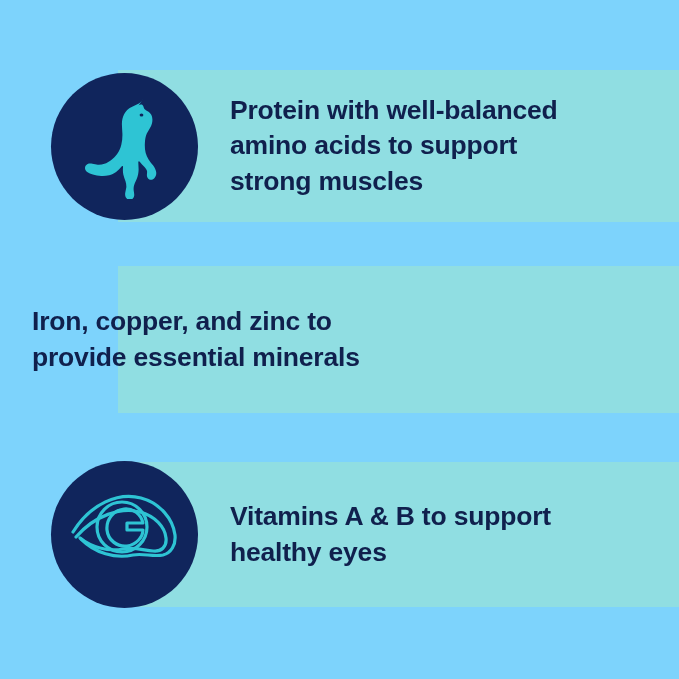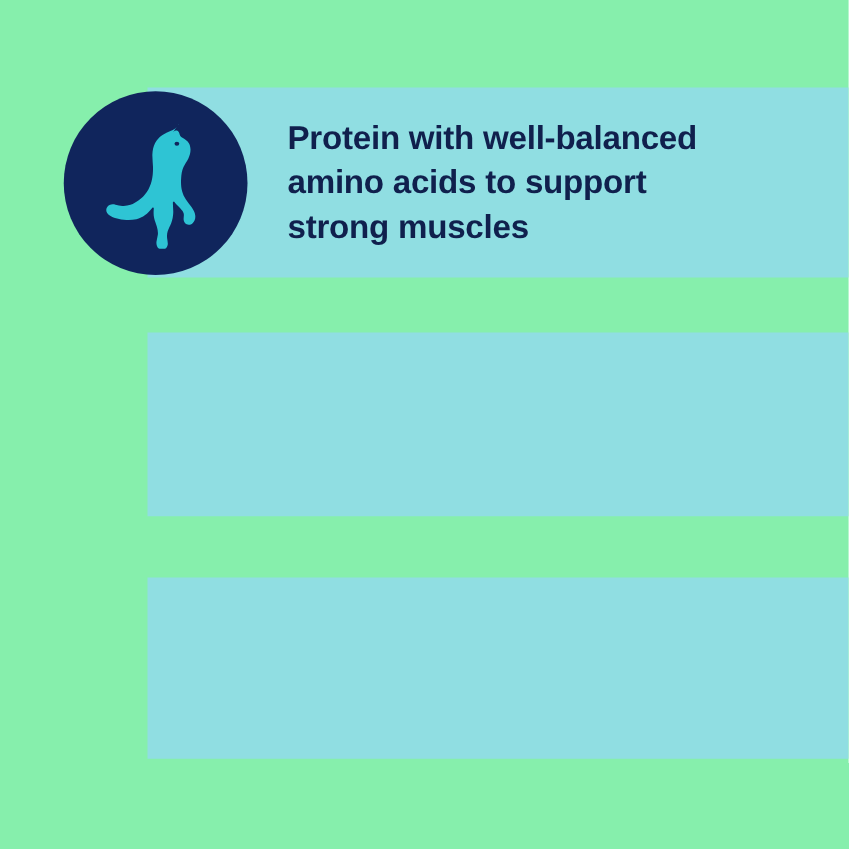--- a/index.html
+++ b/index.html
@@ -4,21 +4,21 @@
 <style>
   html, body {
     margin: 0;
     padding: 0;
     background: #ffffff;
   }
   #infographic {
     position: relative;
     width: 679px;
     height: 679px;
-    background: #86efac;
+    background: #7dd3fc;
     overflow: hidden;
     font-family: "Liberation Sans", sans-serif;
   }
 
   
   .band {
     position: absolute;
     left: 118px;
     right: 0;
     background: #90dee2;
@@ -81,16 +81,34 @@
           <ellipse fill="#10255C" cx="69.5" cy="22" rx="1.9" ry="1.6"></ellipse>
         </svg>
       </span>
     </div>
     <div class="row-text">Protein with well-balanced
 amino acids to support
 strong muscles</div>
   </div>
 
   <div class="row r2">
+    <div class="row-text">Iron, copper, and zinc to
+provide essential minerals</div>
   </div>
 
+  <div class="row r3">
+    <div class="icon-badge">
+      <span>
+        <svg width="116" height="100" viewBox="0 0 116 100" aria-hidden="true">
+          <g fill="none" stroke="#2EC4D4" stroke-width="3.2" stroke-linecap="round" stroke-linejoin="round">
+            <path d="M6 47 C24 18, 52 7, 74 13 C93 18, 106 34, 108 50 C109 60, 104 68, 96 70 C86 72, 76 68, 66 70 C48 74, 28 68, 14 54"></path>
+            <path d="M9 52 C28 30, 54 22, 73 27 C88 31, 98 42, 99 53 C100 62, 94 67, 86 66 C76 65, 66 62, 56 64 C41 67, 24 62, 13 53"></path>
+            <circle cx="55" cy="42" r="25"></circle>
+            <path d="M76 38 C74 29, 66 23, 57 24 C47 25, 39 34, 40 45 C41 55, 50 62, 60 61 C69 60, 76 52, 76 45 L60 45 L60 38 Z"></path>
+          </g>
+        </svg>
+      </span>
+    </div>
+    <div class="row-text">Vitamins A &amp; B to support
+healthy eyes</div>
+  </div>
 
 </div>
 
 </body></html>

